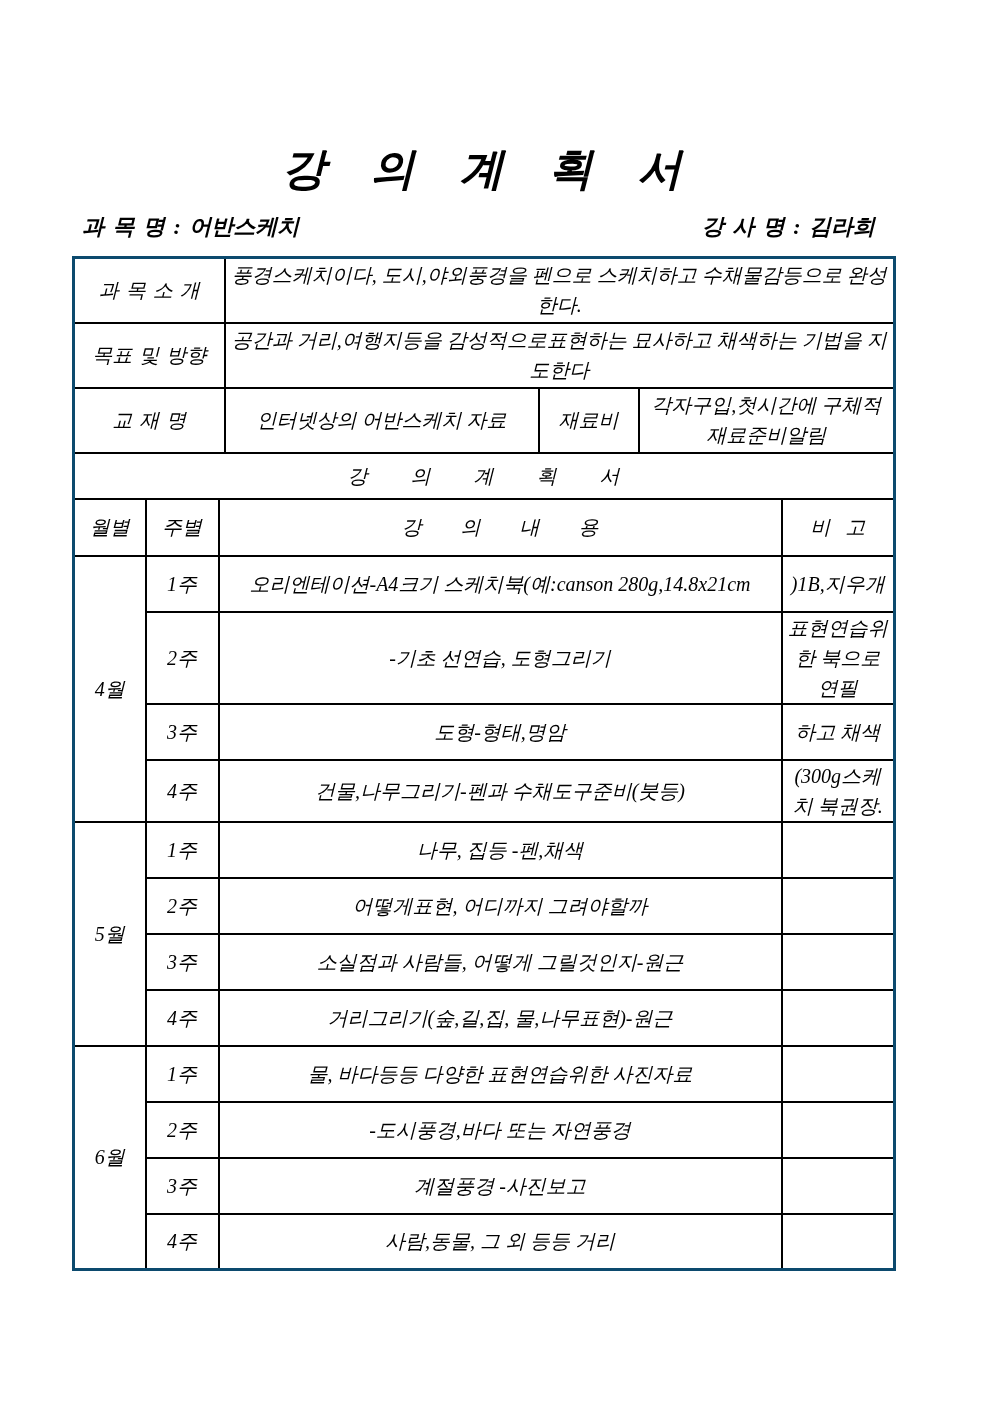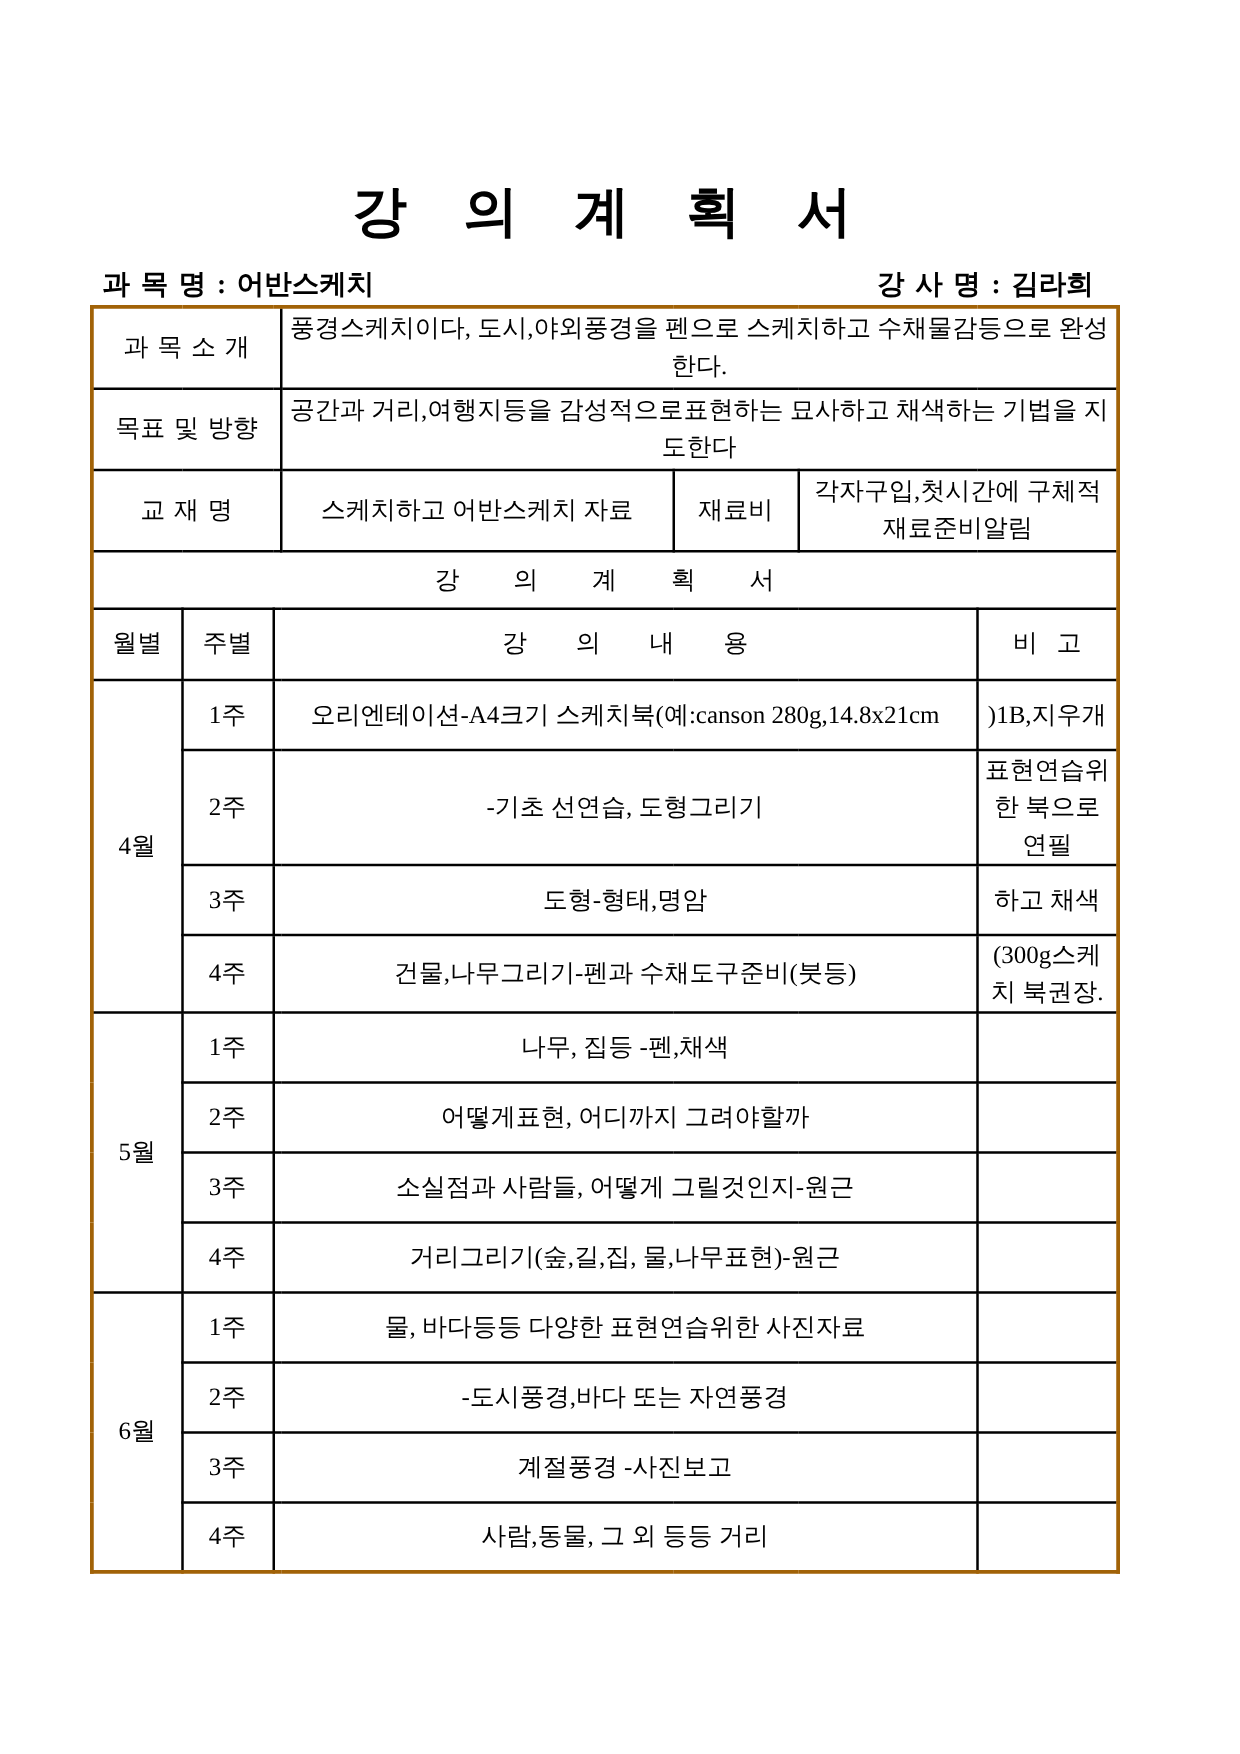--- a/index.html
+++ b/index.html
@@ -7,20 +7,21 @@
     margin: 0; padding: 0;
     background: #ffffff;
     width: 992px; height: 1403px;
     color: #000;
     font-family: "Liberation Serif", "DejaVu Serif", serif;
   }
   .page {
     width: 992px; height: 1403px;
     padding-top: 148px;
     position: relative;
+    font-style: italic;
   }
   .content {
     width: 821px;
     margin-left: 72px;
   }
   h1.doc-title {
     margin: 0 0 20px 0;
     text-align: center;
     font-size: 44px;
     font-weight: 700;
@@ -28,29 +29,29 @@
     word-spacing: 30px;
     letter-spacing: 2px;
   }
   .meta-row {
     display: flex;
     justify-content: space-between;
     align-items: flex-start;
     font-size: 22px;
     font-weight: 700;
     padding: 0 18px 0 10px;
-    margin-bottom: 2px;
+    margin-bottom: 14px;
     word-spacing: 3px;
     gap: 44px;
   }
   table.plan {
     border-collapse: collapse;
     table-layout: fixed;
     width: 821px;
-    border: 3px solid #a16207;
+    border: 3px solid #0c4a6e;
   }
   table.plan td {
     border: 2px solid #000;
     text-align: center;
     vertical-align: middle;
     padding: 0 2px;
     font-size: 20px;
     line-height: 1.5;
   }
   .r-info  { height: 65px; }
@@ -117,21 +118,21 @@
           <td colspan="4" class="info-content">풍경스케치이다, 도시,야외풍경을 펜으로 스케치하고 수채물감등으로 완성한다.</td>
         </tr>
 
         <tr class="r-info">
           <td colspan="3" class="info-label">목표 및 방향</td>
           <td colspan="4" class="info-content">공간과 거리,여행지등을 감성적으로표현하는 묘사하고 채색하는 기법을 지도한다</td>
         </tr>
 
         <tr class="r-info">
           <td colspan="3" class="info-label">교 재 명</td>
-          <td class="info-content">스케치하고 어반스케치 자료</td>
+          <td class="info-content">인터넷상의 어반스케치 자료</td>
           <td class="info-label">재료비</td>
           <td colspan="2" class="info-content">각자구입,첫시간에 구체적 재료준비알림</td>
         </tr>
 
         <tr class="r-banner">
           <td colspan="7" class="banner-cell">강 의 계 획 서</td>
         </tr>
 
         <tr class="r-head">
           <td class="col-head">월별</td>

